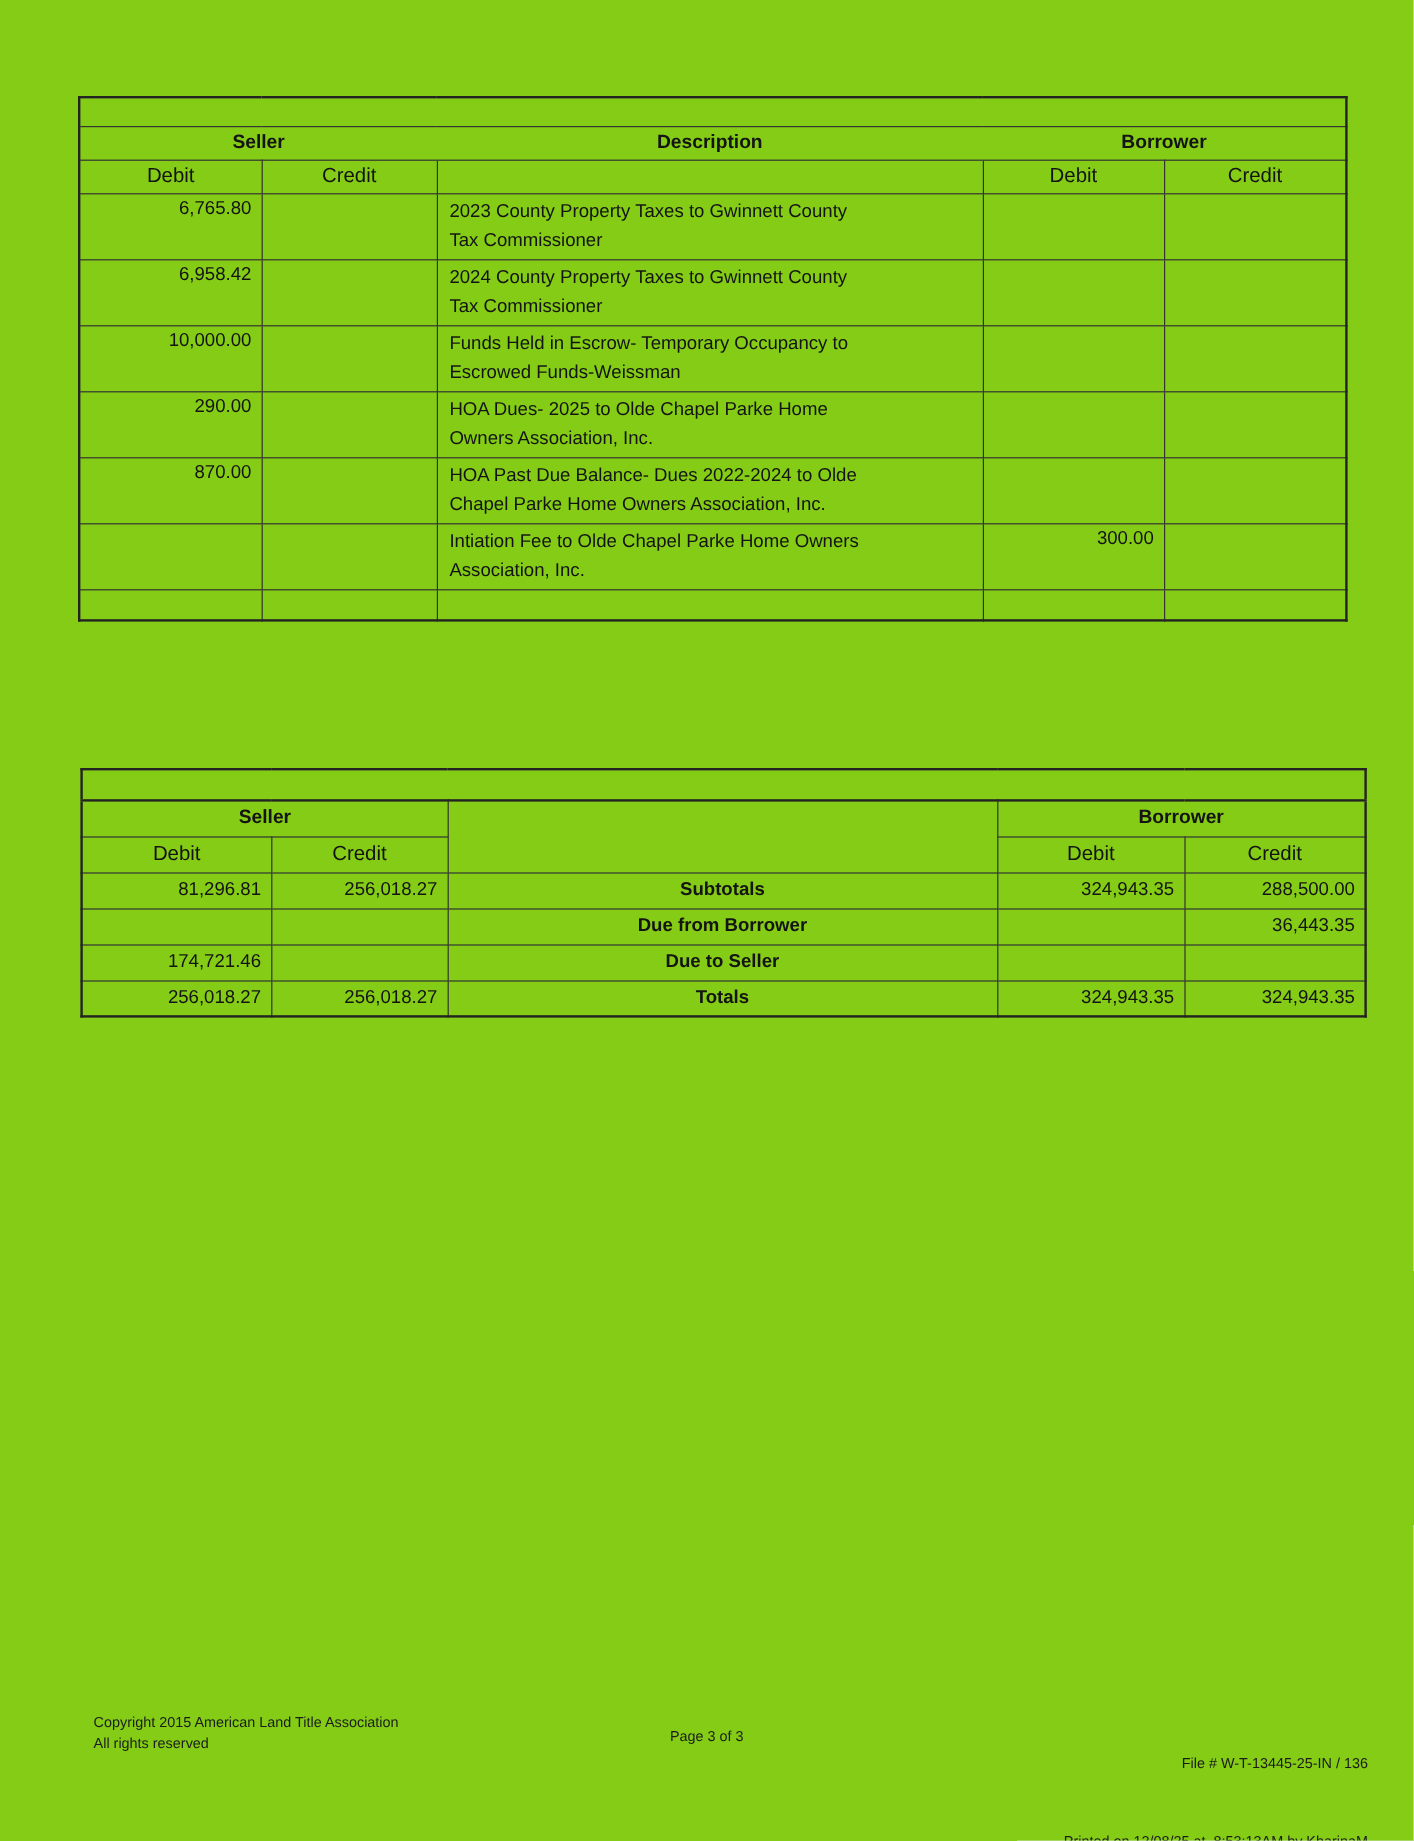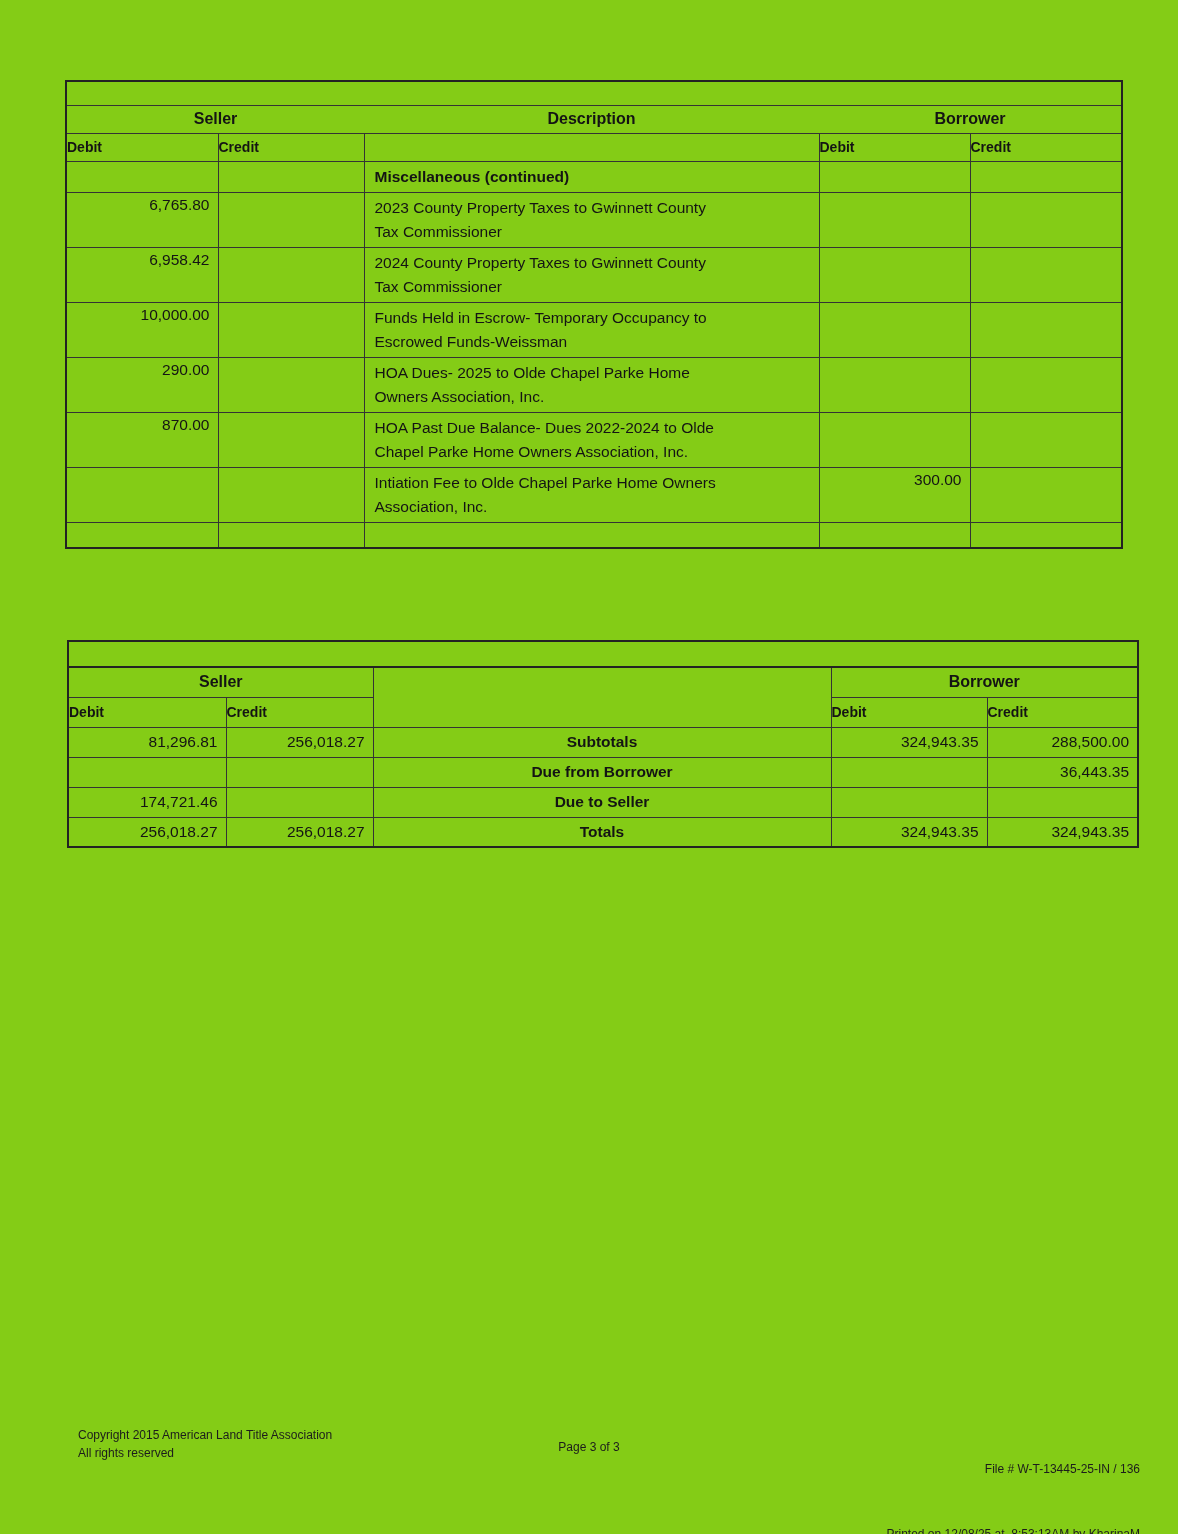--- a/index.html
+++ b/index.html
@@ -38,22 +38,23 @@
   .group-header td {
     border-left: none;
     border-right: none;
     text-align: center;
     font-weight: bold;
     font-size: 16px;
     vertical-align: middle;
     padding: 2px 0;
   }
   .col-header td {
-    font-weight: bold;
-    font-size: 14px;
+    text-align: center;
+    font-weight: normal;
+    font-size: 17px;
     vertical-align: middle;
     padding: 2px 0;
   }
   .num { text-align: right; padding-right: 8px; white-space: nowrap; }
   .desc { text-align: left; padding-left: 10px; white-space: pre-line; line-height: 1.55; }
   .bold { font-weight: bold; }
   .label-cell {
     text-align: center;
     font-weight: bold;
     vertical-align: middle;
@@ -93,27 +94,20 @@
       <td>Description</td>
       <td colspan="2">Borrower</td>
     </tr>
     <tr class="col-header" style="height:28px">
       <td>Debit</td>
       <td>Credit</td>
       <td></td>
       <td>Debit</td>
       <td>Credit</td>
     </tr>
-    <tr style="height:30px">
-      <td></td>
-      <td></td>
-      <td class="desc bold">Miscellaneous (continued)</td>
-      <td></td>
-      <td></td>
-    </tr>
     <tr style="height:50px">
       <td class="num">6,765.80</td>
       <td class="num"></td>
       <td class="desc">2023 County Property Taxes to Gwinnett County
 Tax Commissioner</td>
       <td class="num"></td>
       <td class="num"></td>
     </tr>
     <tr style="height:50px">
       <td class="num">6,958.42</td>

